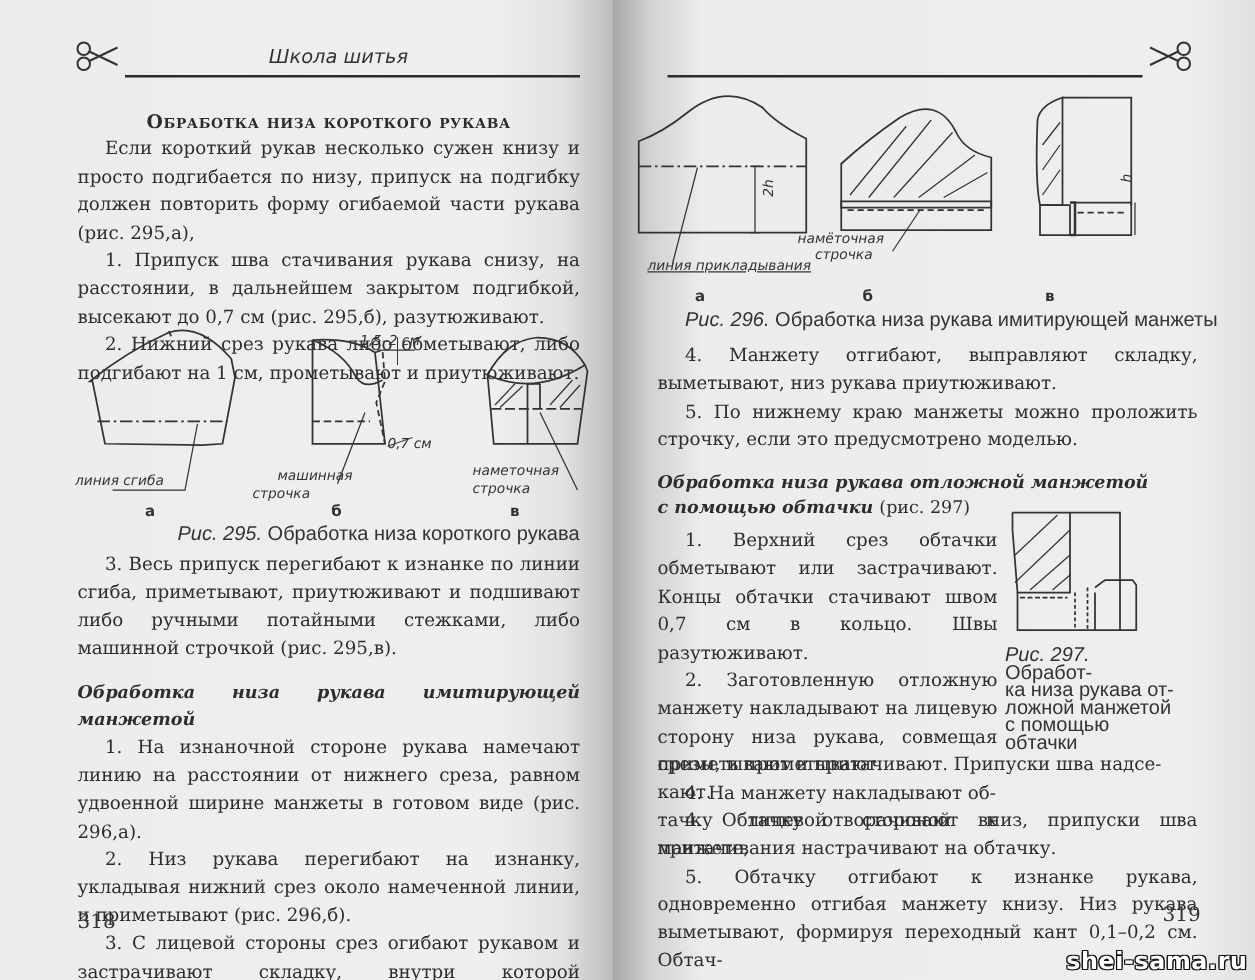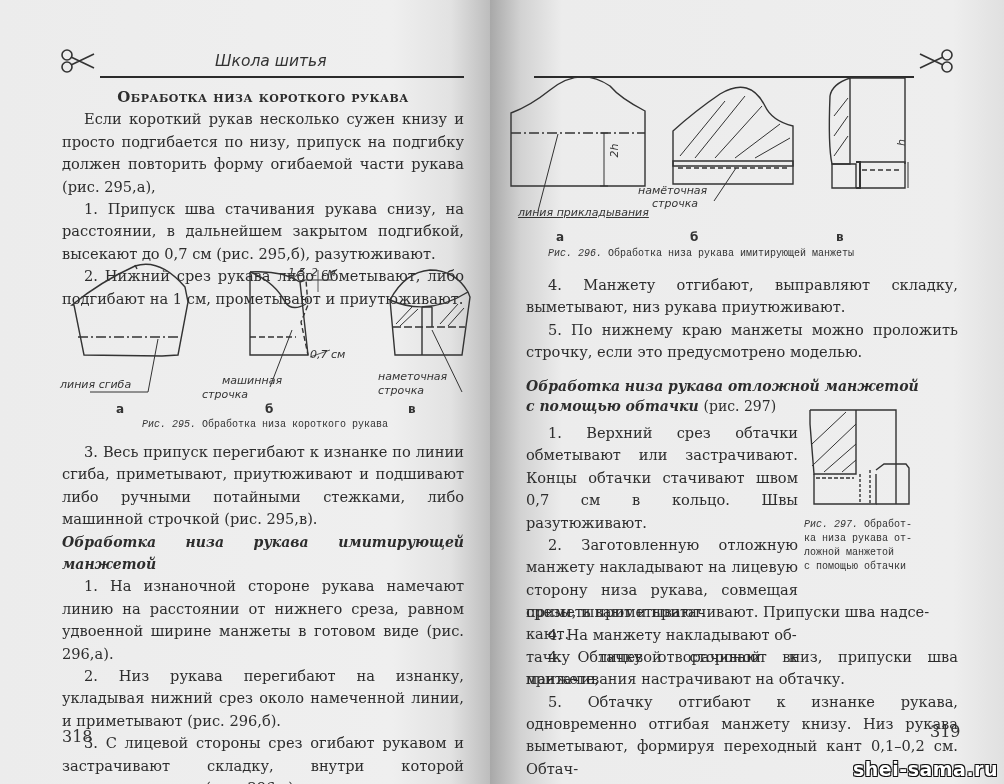--- a/index.html
+++ b/index.html
@@ -12,21 +12,21 @@
   .spread { position:absolute; inset:0; display:flex; }
   .page { position:relative; height:784px; }
   .page-left {
     width:490px;
     background:linear-gradient(to right, #ececec 0%, #efefef 80%, #e2e2e2 92%, #bdbdbd 100%);
   }
   .page-right {
     width:514px;
     background:linear-gradient(to right, #a8a8a8 0%, #d2d2d2 6%, #ececec 14%, #eeeeee 90%, #e0e0e0 100%);
   }
-  .running-head { position:absolute; top:44px; height:34px; }
+  .running-head { position:absolute; top:28px; height:34px; }
   .rh-left { left:60px; width:404px; }
   .rh-right { left:44px; width:420px; }
   .rh-title {
     position:absolute; top:8px;
     font-family:"DejaVu Sans", sans-serif; font-style:italic; font-size:15.5px; color:#333;
   }
   .rh-left .rh-title { left:155px; }
   .rh-right .rh-title { left:50px; }
   .rh-rule { position:absolute; bottom:0; height:2px; background:#2b2b2b; }
   .rh-left .rh-rule { left:40px; right:0; }
@@ -43,21 +43,21 @@
   .text p.noindent { text-indent:0; }
   .h-section {
     font-variant:small-caps; font-weight:bold; text-align:center; font-size:15px;
     letter-spacing:0.5px; margin:0 0 2px 0; text-indent:0 !important;
   }
   .h-sub { font-style:italic; font-weight:bold; font-size:14px; text-indent:0 !important; margin-top:10px; }
   .h-sub .ref { font-weight:normal; font-style:normal; }
 
   .figure { position:absolute; }
   .fig-caption {
-    position:absolute; font-family:Liberation Mono, monospace; font-size:10px; color:#333;
+    position:absolute; font-family:Liberation Sans, sans-serif; font-size:16px; color:#333;
     white-space:nowrap;
   }
   .fig-caption i { font-style:italic; }
   .fig-letter { position:absolute; font-family:"DejaVu Sans", sans-serif; font-size:12px; font-weight:bold; color:#333; }
   .fig-label { position:absolute; font-family:"DejaVu Sans", sans-serif; font-style:italic; font-size:11px; color:#333; white-space:nowrap; }
 
   .page-num { position:absolute; font-size:16px; color:#333; }
   .watermark {
     position:absolute; right:6px; bottom:4px;
     font-family:"DejaVu Sans", sans-serif; font-weight:bold; font-size:19px; color:#fff;
@@ -129,21 +129,21 @@
       <span class="fig-label" style="left:318px; top:108px;">наметочная</span>
       <span class="fig-label" style="left:318px; top:122px;">строчка</span>
       <span class="fig-letter" style="left:56px; top:140px;">а</span>
       <span class="fig-letter" style="left:205px; top:140px;">б</span>
       <span class="fig-letter" style="left:348px; top:140px;">в</span>
       <span class="fig-caption" style="left:82px; top:157px;"><i>Рис. 295.</i> <span>Обработка низа короткого рукава</span></span>
     </div>
 
     <div class="text" style="left:62px; top:441px; width:402px;">
       <p>3. Весь припуск перегибают к изнанке по линии сгиба, приметывают, приутюживают и подшивают либо ручными потайными стежками, либо машинной строчкой (рис. 295,в).</p>
-      <p class="h-sub" style="">Обработка низа рукава имитирующей манжетой</p>
+      <p class="h-sub" style="margin-top:12px;">Обработка низа рукава имитирующей манжетой</p>
       <p>1. На изнаночной стороне рукава намечают линию на расстоянии от нижнего среза, равном удвоенной ширине манжеты в готовом виде (рис. 296,а).</p>
       <p>2. Низ рукава перегибают на изнанку, укладывая нижний срез около намеченной линии, и приметывают (рис. 296,б).</p>
       <p>3. С лицевой стороны срез огибают рукавом и застрачивают складку, внутри которой располагают срез (рис. 296,в).</p>
     </div>
 
     <span class="page-num" style="left:62px; top:727px;">318</span>
   </div>
 
   <div class="page page-right">
     <div class="running-head rh-right">

